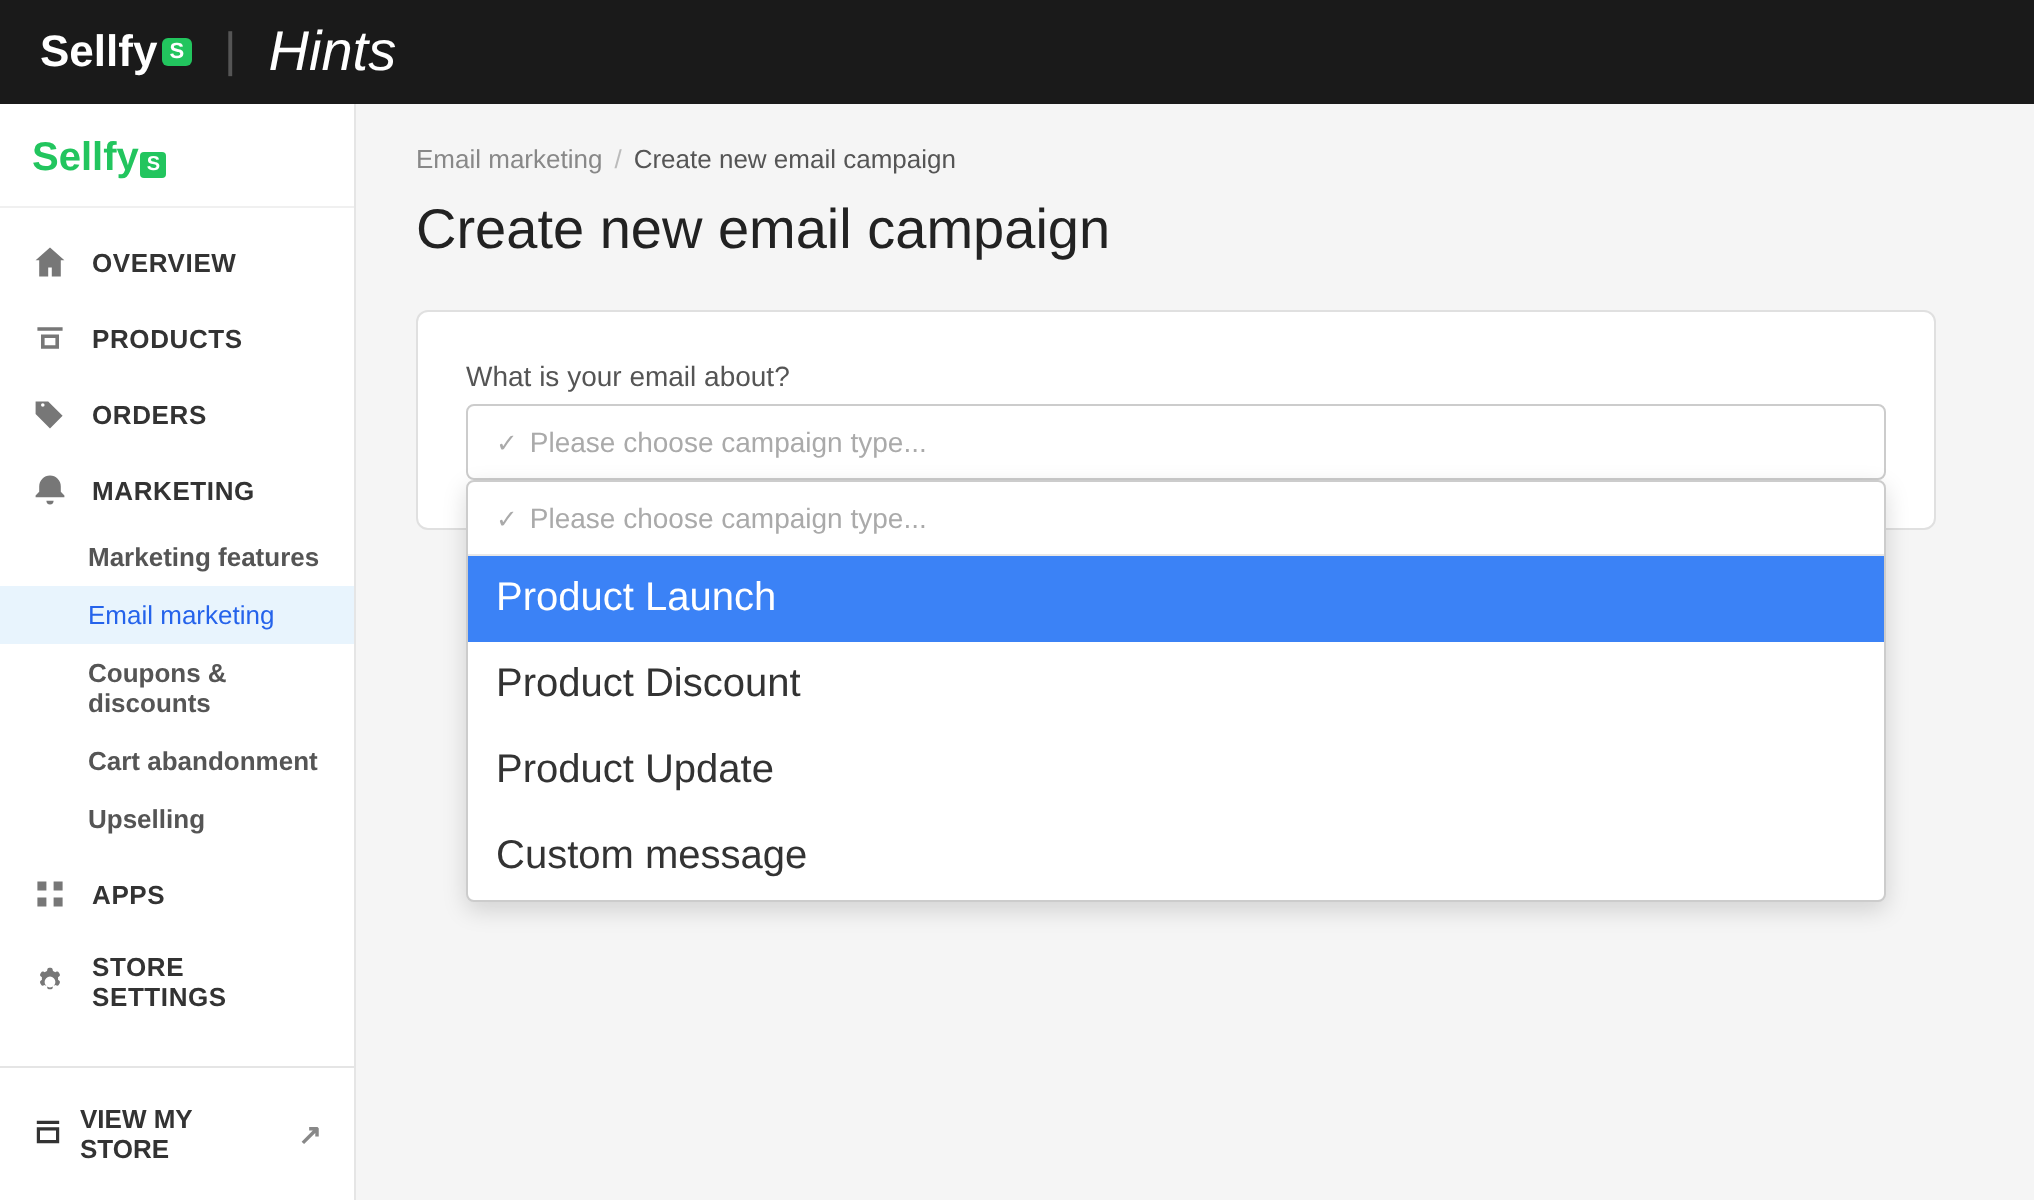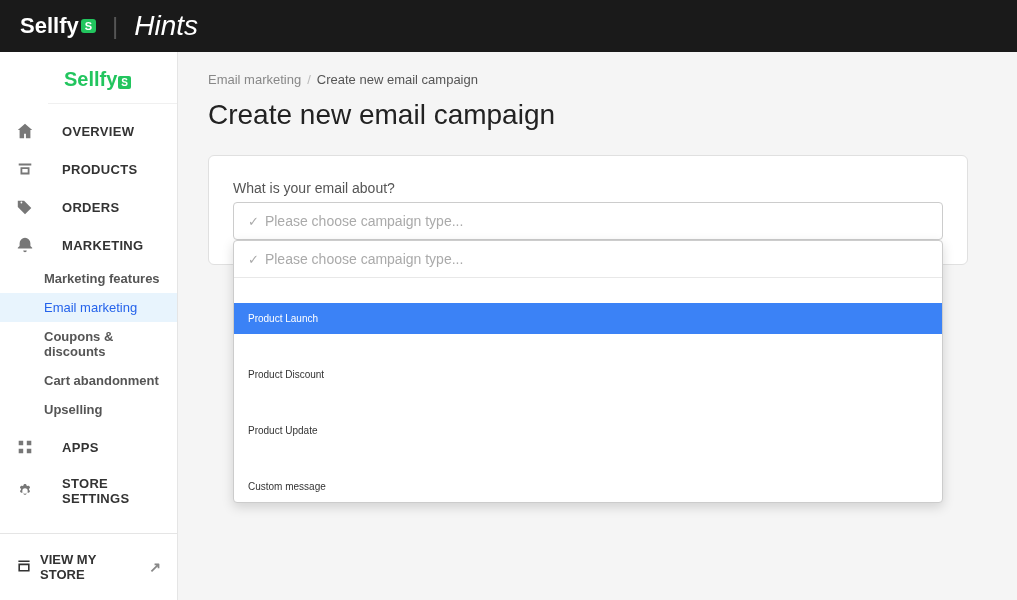--- a/index.html
+++ b/index.html
@@ -59,21 +59,20 @@
       border-right: 1px solid #e5e5e5;
       display: flex;
       flex-direction: column;
       flex-shrink: 0;
       overflow-y: auto;
     }
 
     .sidebar-brand {
       padding: 16px 16px 12px;
       border-bottom: 1px solid #f0f0f0;
-      margin-left: 48px;
     }
     .sidebar-brand-text {
       color: #22c55e;
       font-size: 20px;
       font-weight: 700;
     }
     .sidebar-brand-badge {
       background: #22c55e;
       color: white;
       font-size: 10px;
@@ -84,21 +83,21 @@
     }
 
     .sidebar-nav {
       flex: 1;
       padding: 8px 0;
     }
 
     .sidebar-item {
       display: flex;
       align-items: center;
-      gap: 28px;
+      gap: 12px;
       padding: 10px 16px;
       cursor: pointer;
       color: #333;
       font-size: 13px;
       font-weight: 600;
       text-transform: uppercase;
       letter-spacing: 0.3px;
     }
     .sidebar-item .nav-icon {
       width: 18px;
@@ -215,24 +214,23 @@
       align-items: center;
       padding: 10px 14px;
       font-size: 14px;
       color: #aaa;
       border-bottom: 1px solid #e8e8e8;
       gap: 6px;
     }
 
     .dropdown-option {
       padding: 10px 14px;
-      font-size: 10px;
+      font-size: 20px;
       color: #333;
       cursor: pointer;
-      margin-top: 25px;
     }
     .dropdown-option.highlighted {
       background: #3b82f6;
       color: white;
     }
   </style>
 </head>
 <body>
 
 <div class="top-header">

